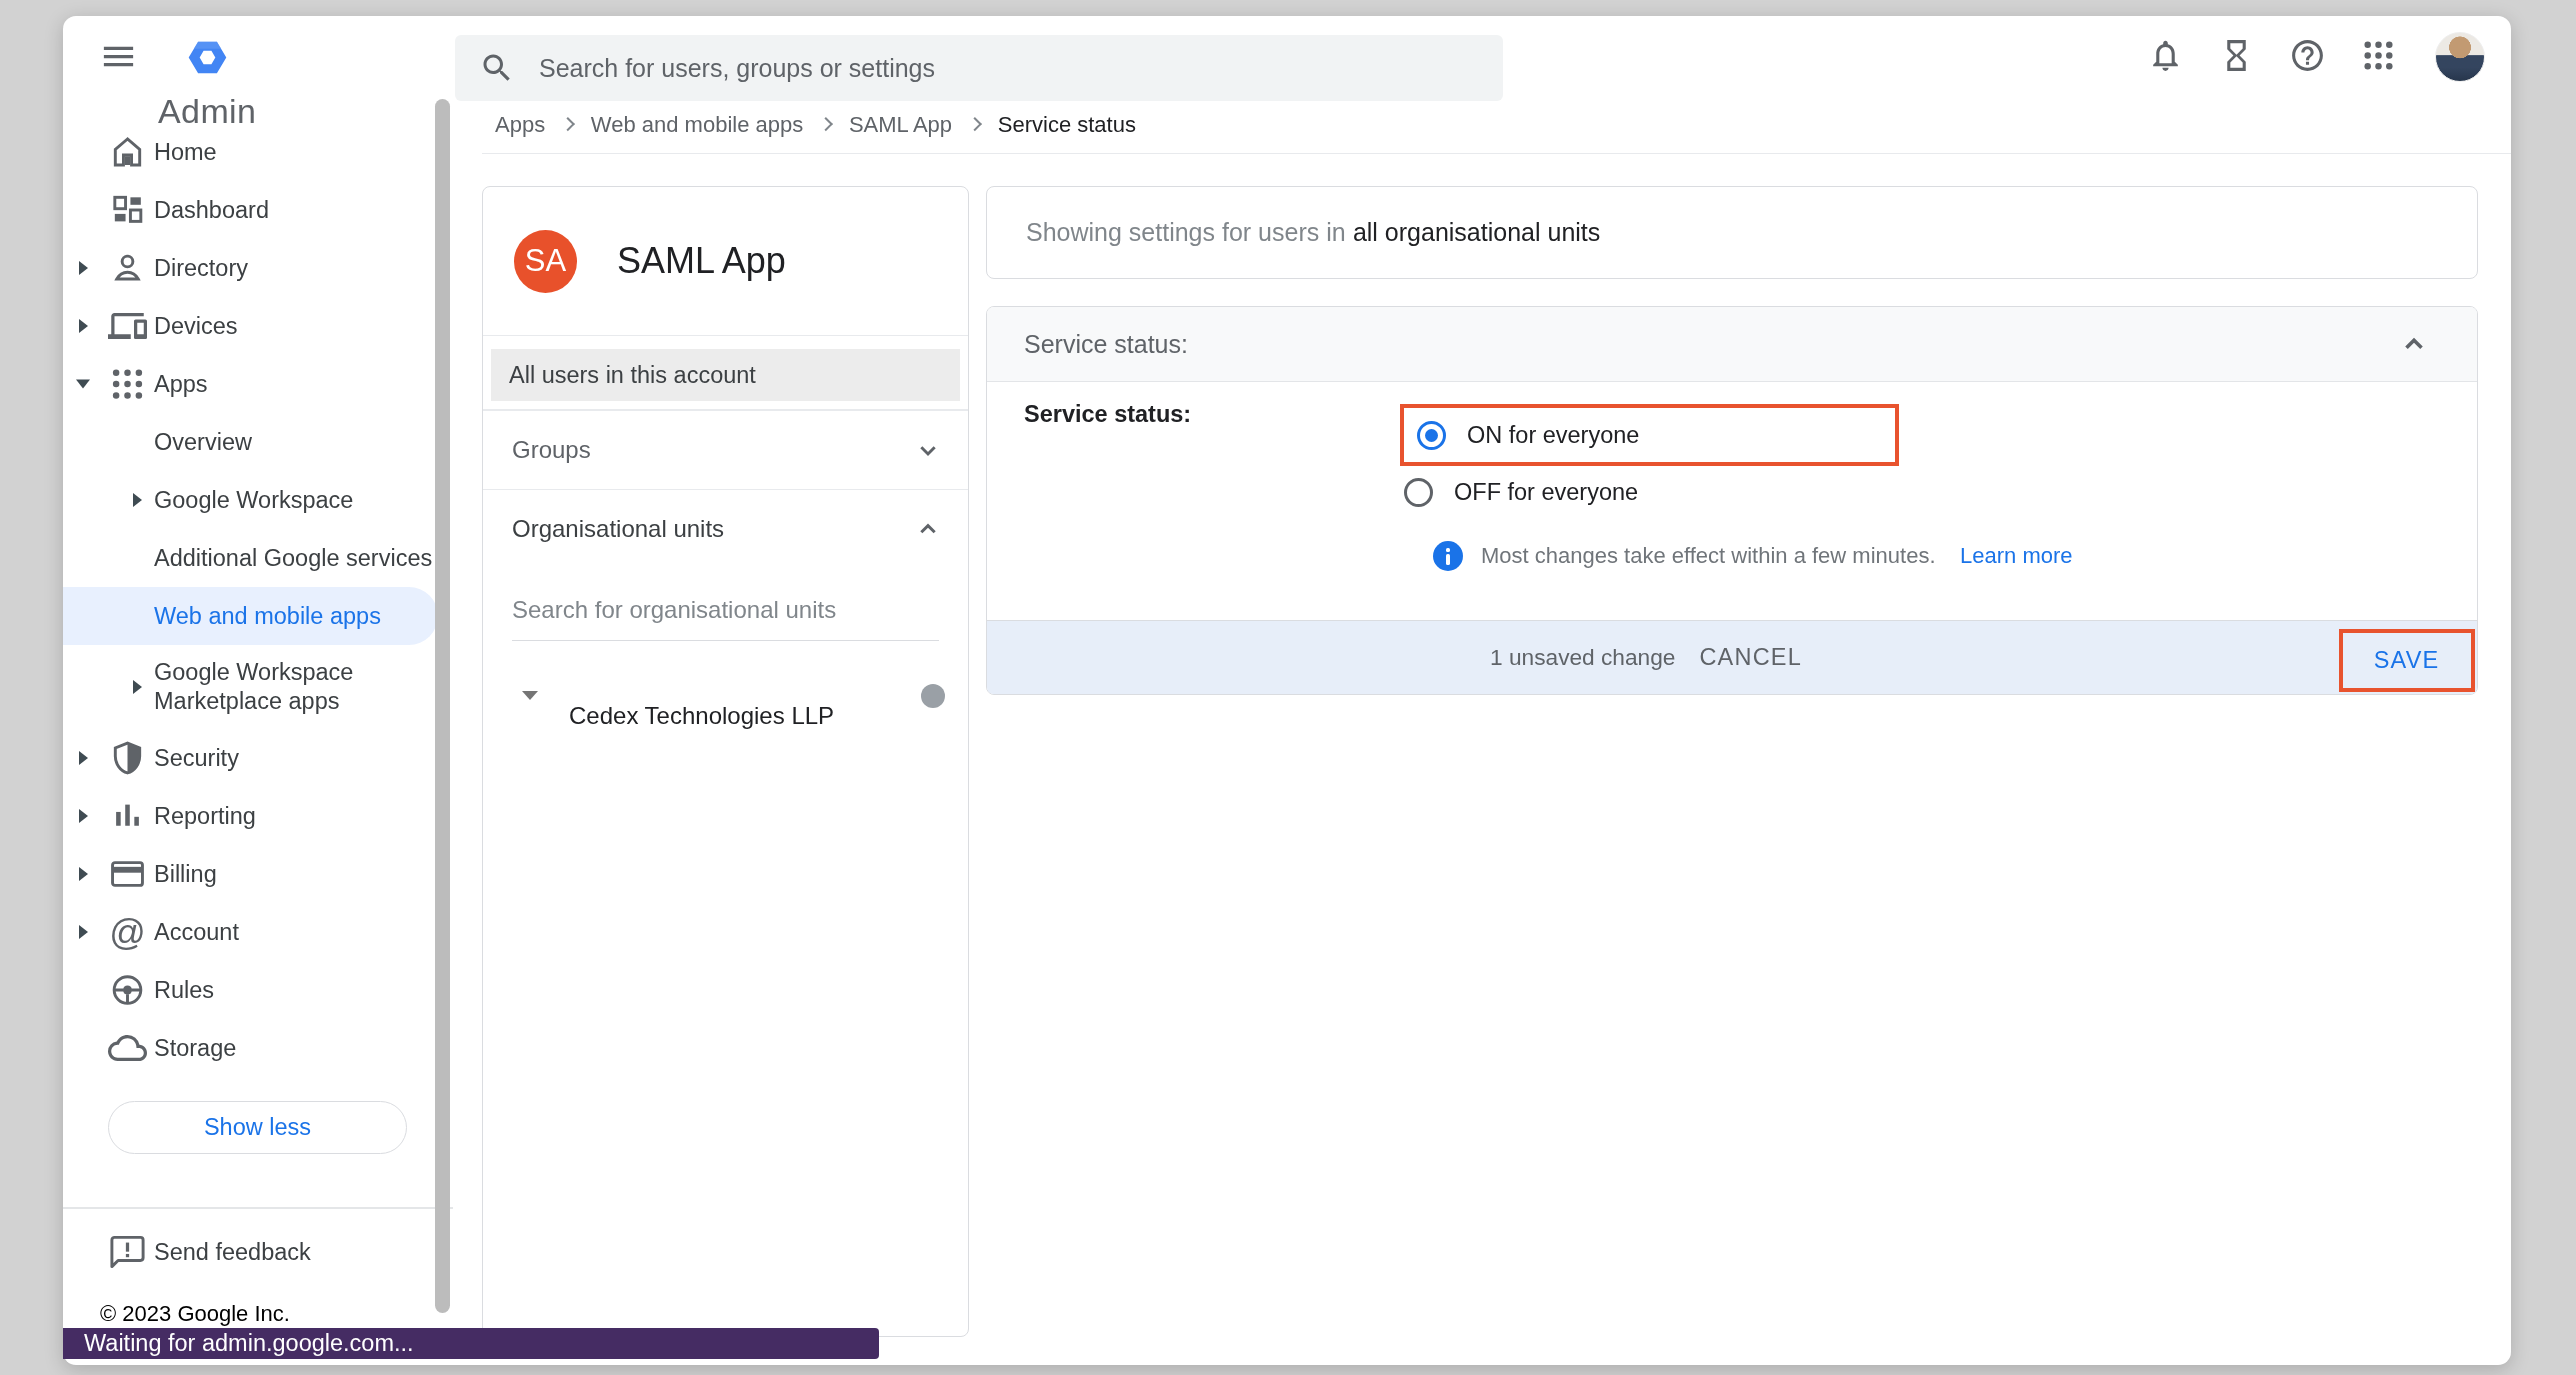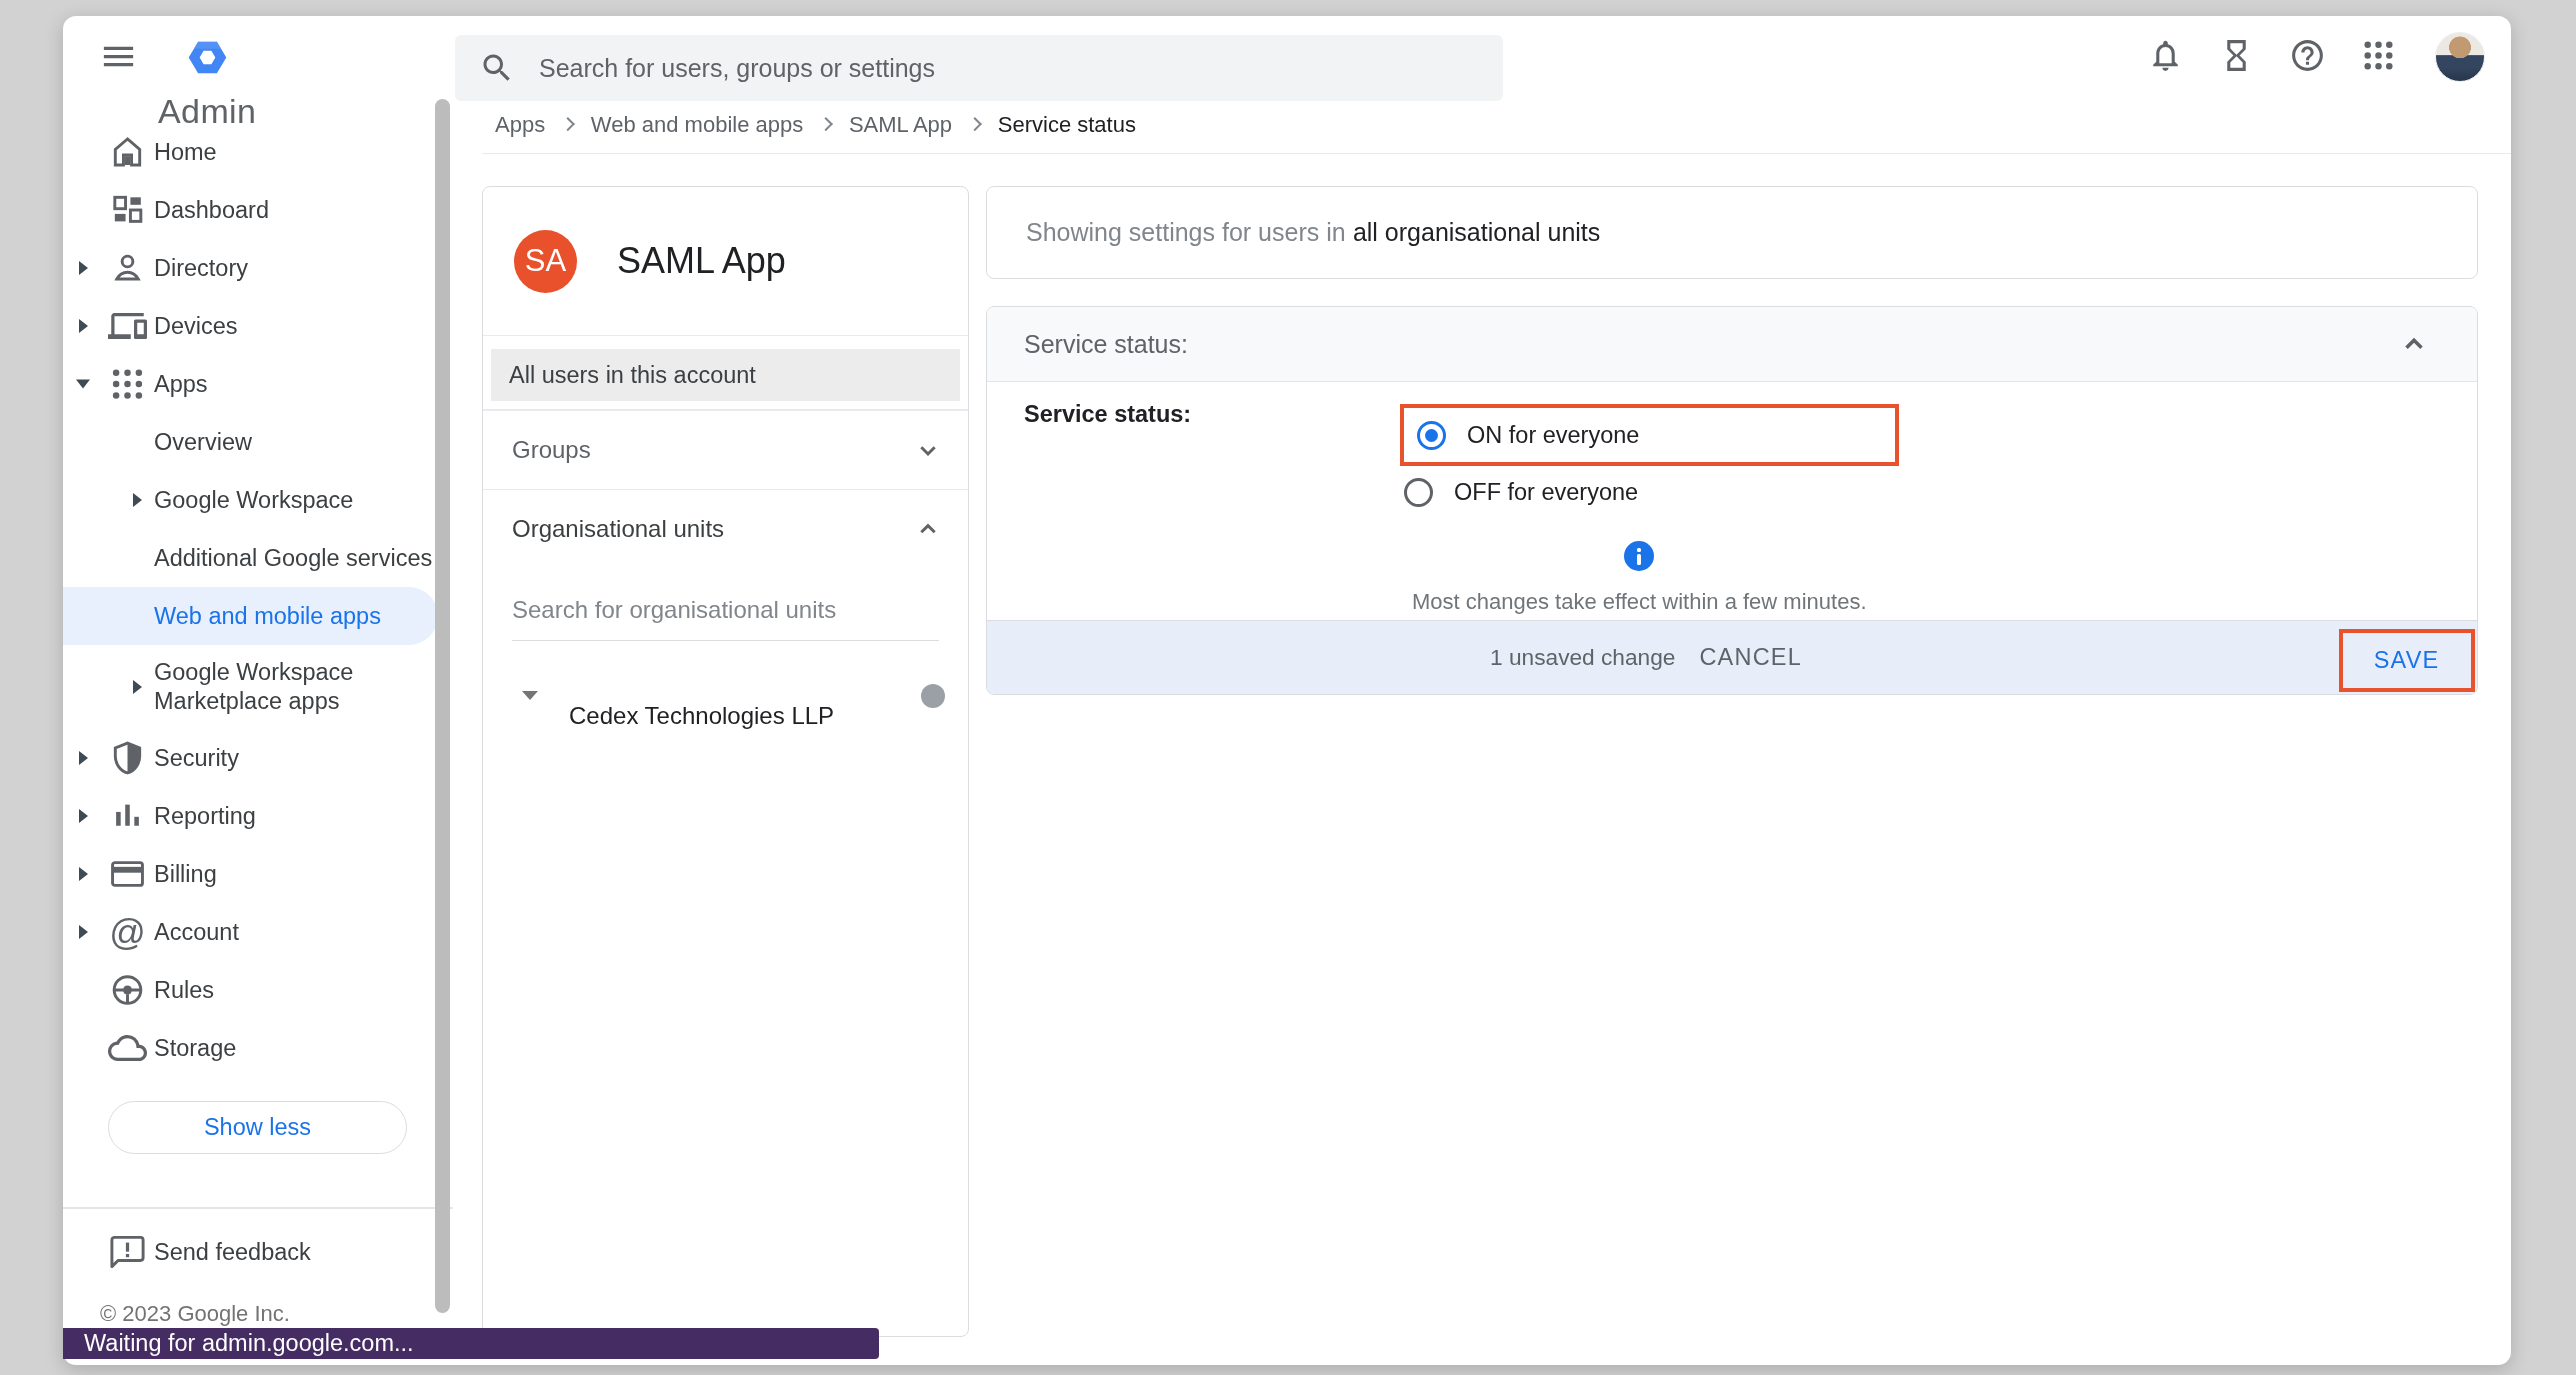--- a/index.html
+++ b/index.html
@@ -65,21 +65,21 @@
   .nav-item.selected .lbl { color:#1a73e8; font-weight:500; }
   .show-less {
     margin:24px auto 0 45px; width:299px; height:53px; flex:none;
     border:1.6px solid #dadce0; border-radius:32px; background:#fff;
     color:#1a73e8; font-size:23.5px; font-weight:500; cursor:pointer; font-family:inherit;
   }
   .side-divider { margin-top:auto; height:1.6px; background:#e4e6e8; flex:none; }
   .feedback-row { position:relative; height:87px; flex:none; display:flex; align-items:center; cursor:pointer; }
   .feedback-row .lbl { margin-left:91px; font-size:23.5px; color:#3c4043; }
   .feedback-row .nav-ic { position:absolute; left:45px; top:50%; transform:translateY(-50%); width:39px; height:39px; }
-  .copyright { margin:4.9px 0 32px 37px; font-size:22px; color:#737373; flex:none; }
+  .copyright { margin:4.9px 0 32px 37px; font-size:22px; color:#000000; flex:none; }
   .scroll-thumb { position:absolute; right:3.2px; top:1.6px; width:14.6px; height:1214px; background:#bcbcbc; border-radius:8px; }
   
   .main { position:absolute; left:390px; top:81px; right:0; bottom:0; }
   .crumbbar {
     height:57px; margin-left:29px; border-bottom:1.6px solid #e8eaed;
     display:flex; align-items:center; padding-left:13px; gap:18px;
   }
   .crumb { font-size:22px; color:#5f6368; cursor:pointer; }
   .crumb.current { color:#202124; font-weight:500; cursor:default; }
   .crumb-sep { width:9.7px; height:9.7px; border-top:2px solid #80868b; border-right:2px solid #80868b; transform:rotate(45deg); margin-top:-1.6px; }
@@ -125,21 +125,21 @@
   .radio-box-on {
     position:absolute; left:413px; top:22px; width:499px; height:62px;
     border:4px solid #e8532e; display:flex; align-items:center; padding-left:13px; gap:21px;
   }
   .radio-row-off { position:absolute; left:417px; top:84px; height:52px; display:flex; align-items:center; gap:21px; }
   .radio { width:29px; height:29px; border-radius:50%; flex:none; position:relative; cursor:pointer; }
   .radio.sel { border:3.2px solid #1a73e8; }
   .radio.sel i { position:absolute; left:50%; top:50%; width:13px; height:13px; margin:-6.5px 0 0 -6.5px; border-radius:50%; background:#1a73e8; }
   .radio.unsel { border:3.2px solid #5f6368; }
   .radio-lbl { font-size:23.5px; color:#202124; cursor:pointer; }
-  .info-row { position:absolute; left:425px; top:159px; display:flex; align-items:center; gap:18px;flex-direction:column; }
+  .info-row { position:absolute; left:446px; top:159px; display:flex; align-items:center; gap:18px; }
   .info-ic { width:30px; height:30px; border-radius:50%; background:#1a73e8; position:relative; flex:none; }
   .info-ic i { position:absolute; left:50%; top:6.5px; width:3.6px; height:4.9px; margin-left:-1.8px; background:#fff; border-radius:1.6px; }
   .info-ic b { position:absolute; left:50%; top:13px; width:3.6px; height:10.5px; margin-left:-1.8px; background:#fff; border-radius:1.6px; }
   .info-text { font-size:22px; color:#70757a; }
   .info-link { font-size:22px; color:#1a73e8; cursor:pointer; margin-left:6.5px; }
   .card-footer {
     height:74px; background:#e7eef9; border-top:1.6px solid #dadce0; border-radius:0 0 6.5px 6.5px;
     display:flex; align-items:center; justify-content:center; position:relative;
   }
   .unsaved { font-size:22.7px; color:#5f6368; margin-right:24px; }

